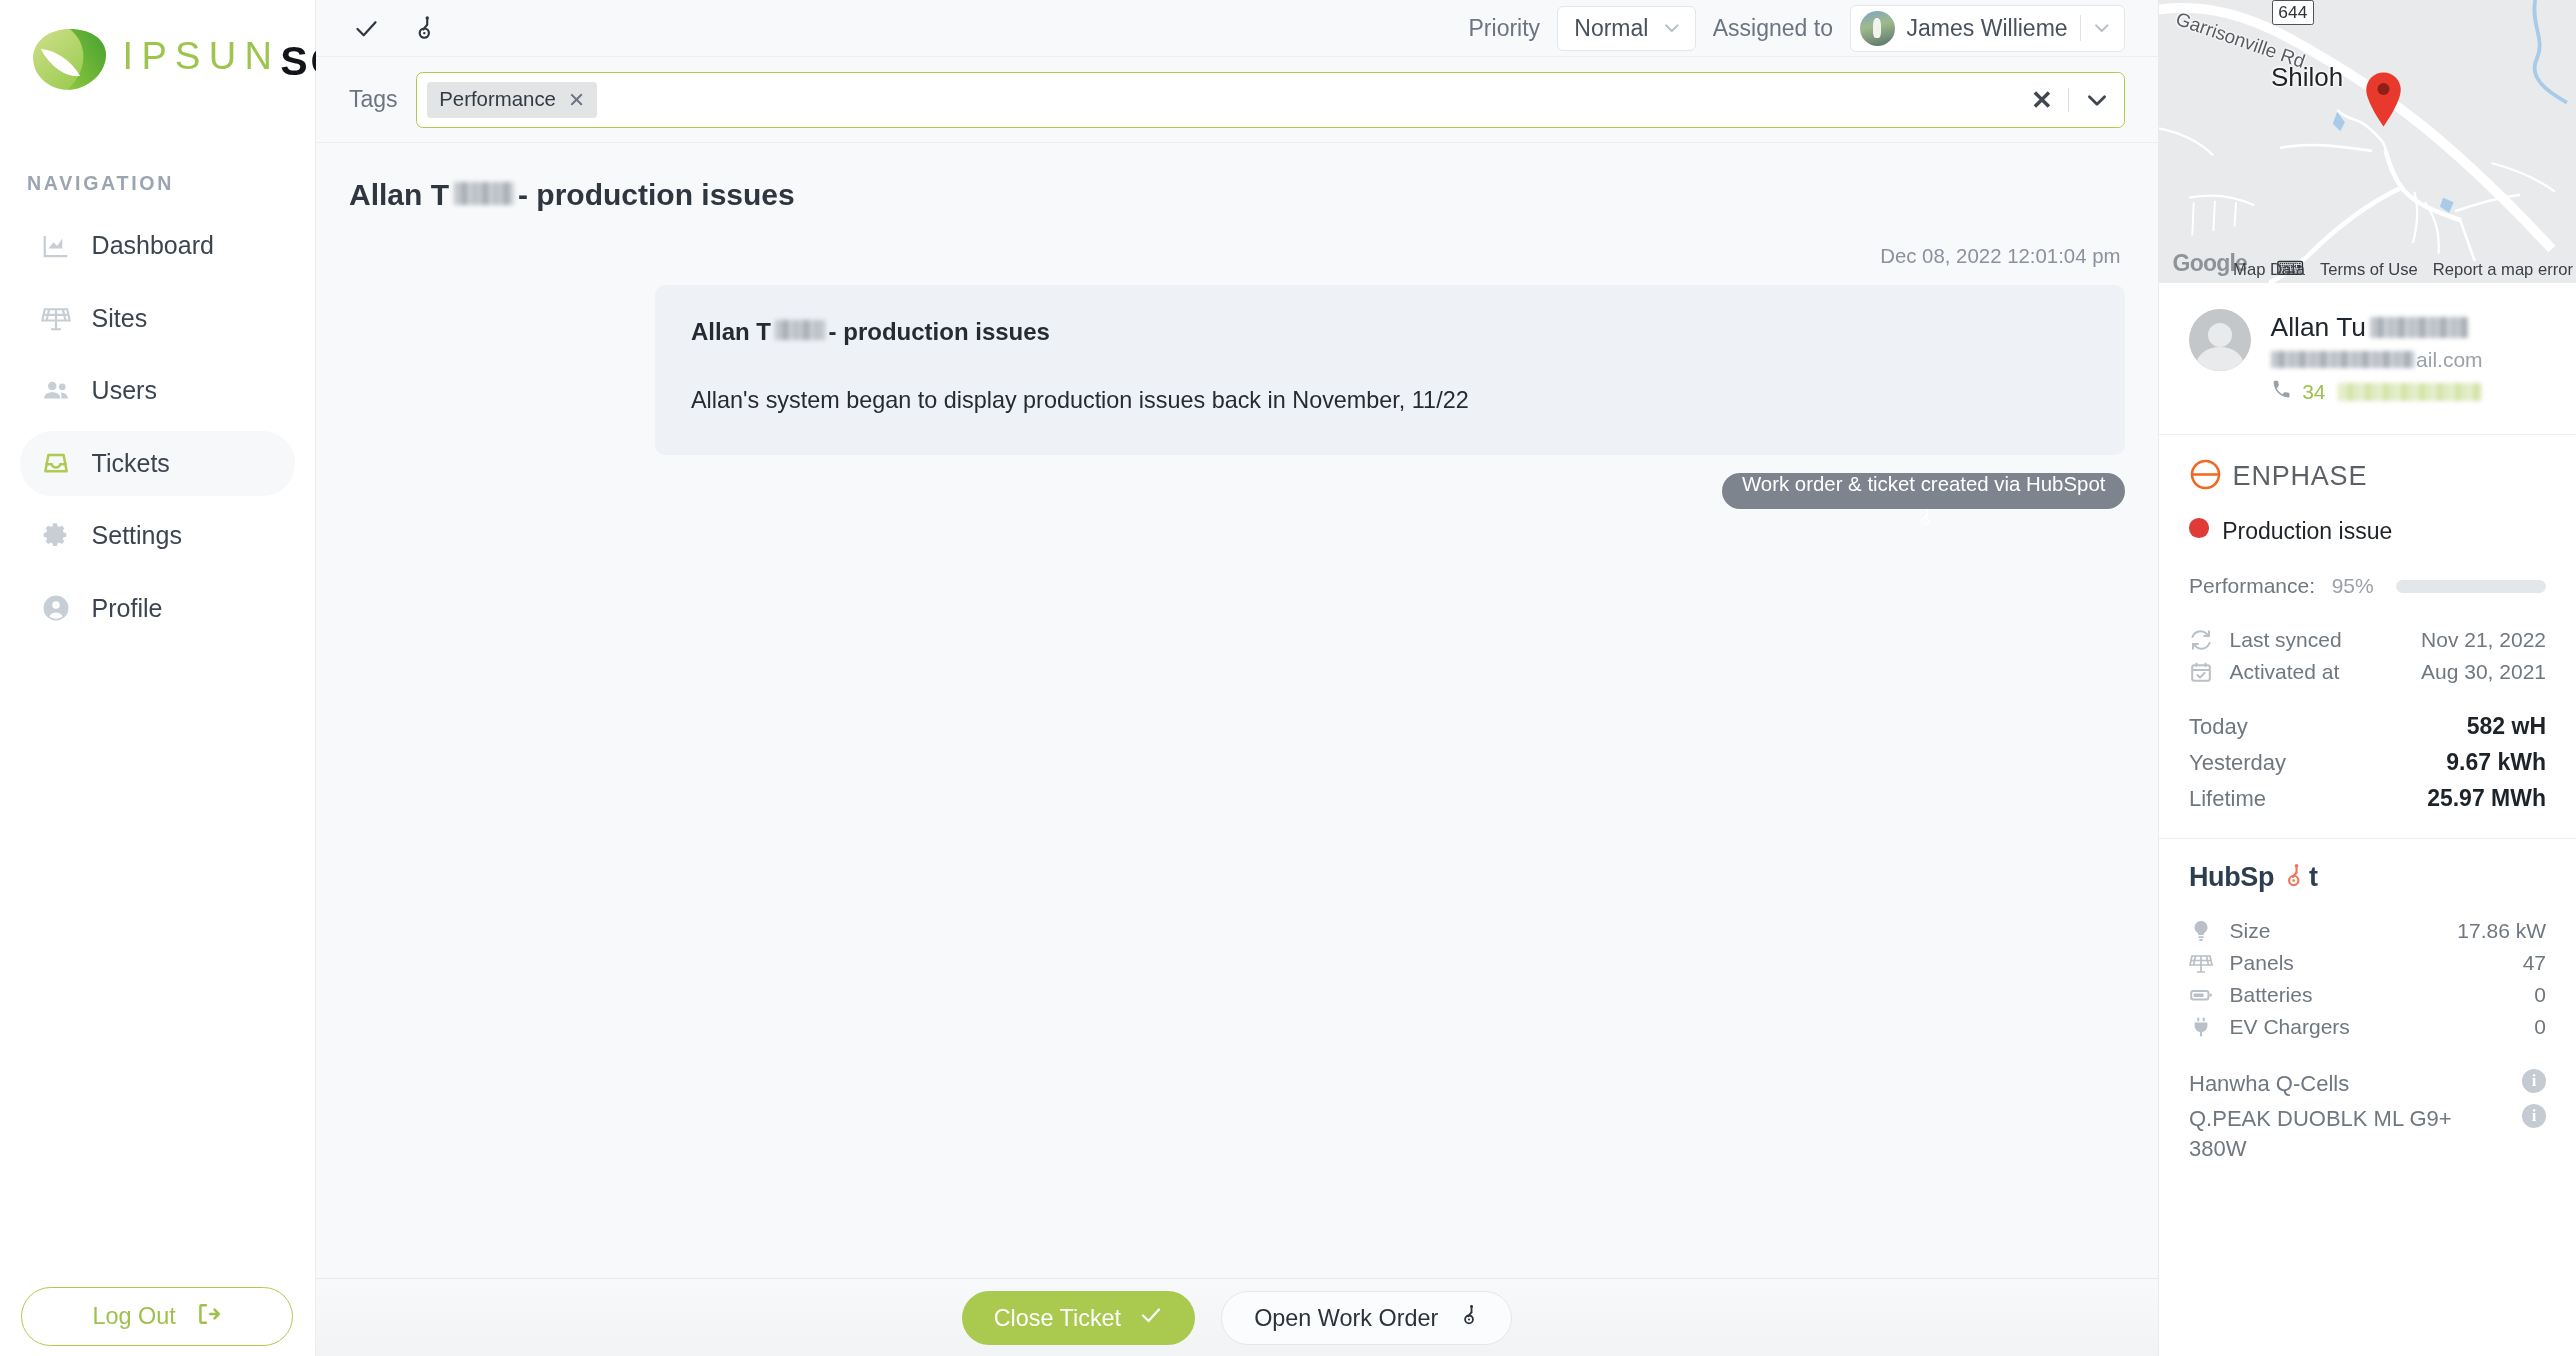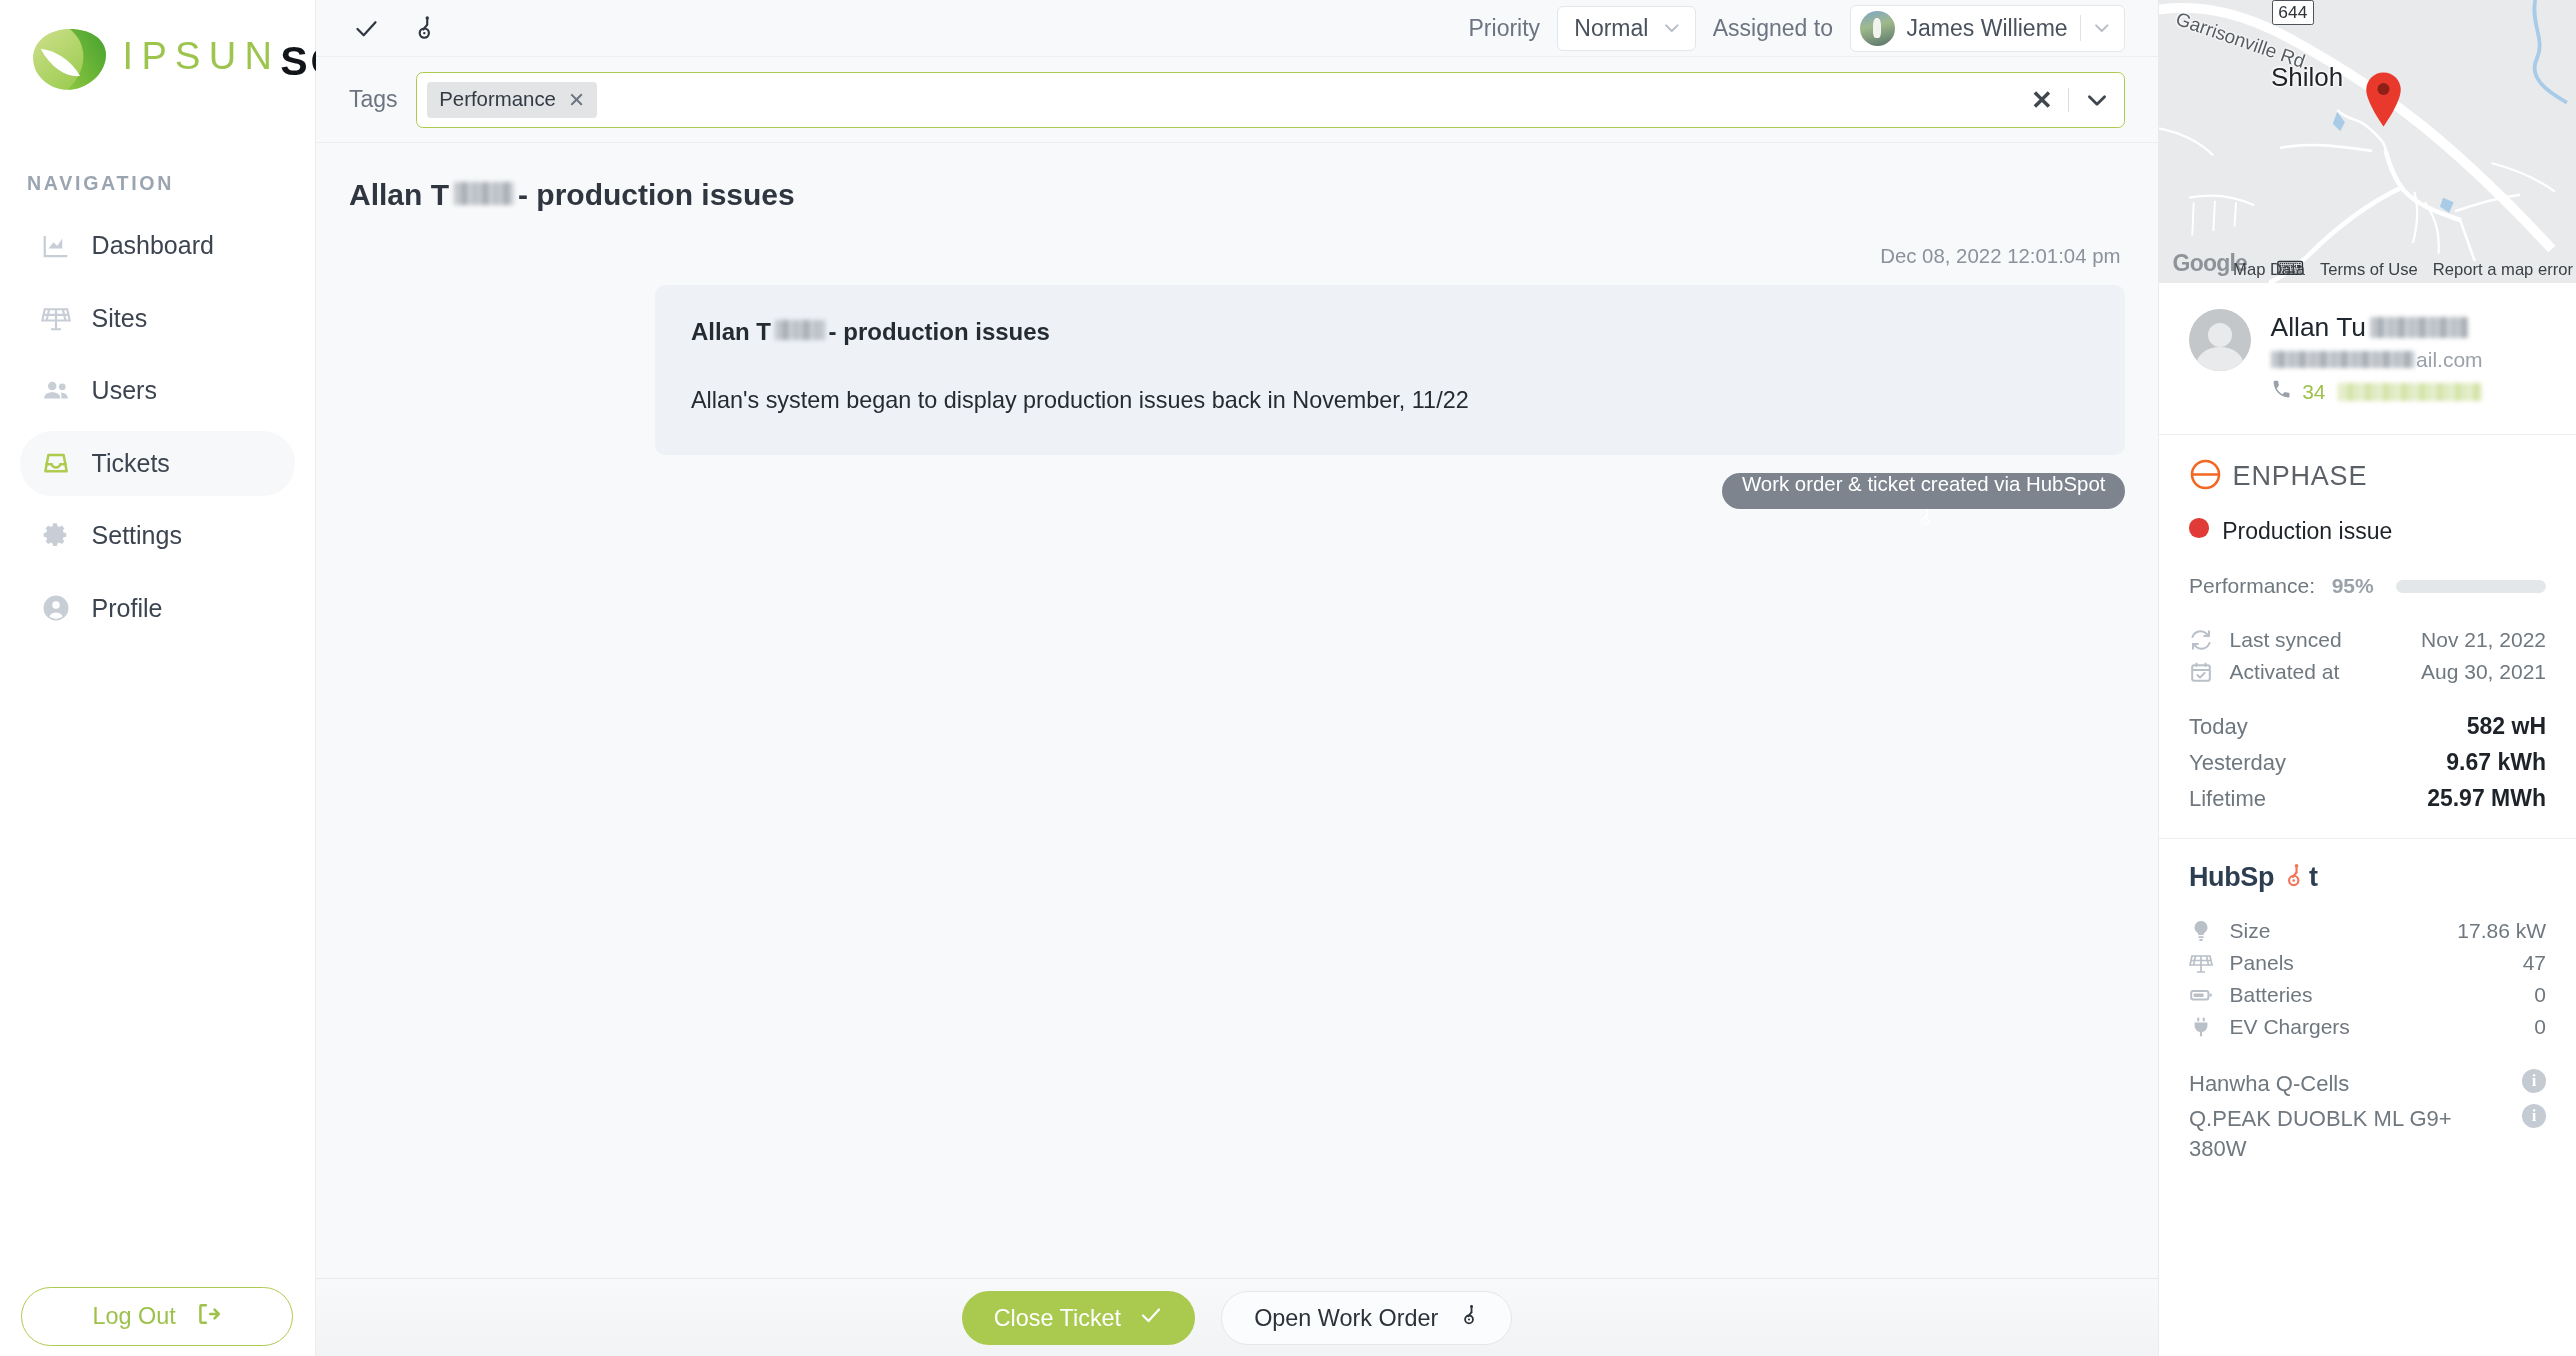--- a/index.html
+++ b/index.html
@@ -209,21 +209,21 @@
 
   .panel-sec { padding: 23px 30px 26px 30px; border-bottom: 0.8px solid #ecedf0; }
   .enphase-logo { display: flex; align-items: center; gap: 10.6px; }
   .enphase-logo svg { width: 33px; height: 33px; flex: 0 0 33px; }
   .enphase-word { font-size: 27px; letter-spacing: 0.8px; color: #5b6166; font-weight: 500; }
   .status-row { display: flex; gap: 13.6px; margin-top: 24px; }
   .dot { width: 19.6px; height: 19.6px; border-radius: 50%; background: #e03b36; flex: 0 0 19.6px; }
   .status-text { font-size: 23px; color: #1e2329; }
   .perf-row { display: flex; align-items: center; gap: 16.6px; margin-top: 29px; }
   .perf-label { font-size: 21px; color: #6f777f; }
-  .perf-pct { font-size: 21px; color: #9aa1a9; font-weight: bold; }
+  .perf-pct { font-size: 21px; color: #9aa1a9; }
   .perf-track { flex: 1 1 auto; height: 13px; border-radius: 6.8px; background: #e4e7ea; overflow: hidden; margin-left: 6px; }
   .perf-fill { height: 100%; background: #bed149; border-radius: 6.8px; }
   .kv-list { margin-top: 30px; display: flex; flex-direction: column; gap: 7.6px; }
   .kv { display: flex; align-items: center; gap: 16.6px; font-size: 21px; color: #6f777f; }
   .kv .kvico { width: 24px; height: 24px; flex: 0 0 24px; color: #b9c0c7; }
   .kv .kvico svg { width: 24px; height: 24px; display: block; }
   .kv .kvk { flex: 1 1 auto; }
   .kv .kvv { color: #6f777f; }
   .prod-list { margin-top: 29px; display: flex; flex-direction: column; gap: 9px; }
   .prod { display: flex; align-items: baseline; font-size: 22px; color: #6f777f; }

